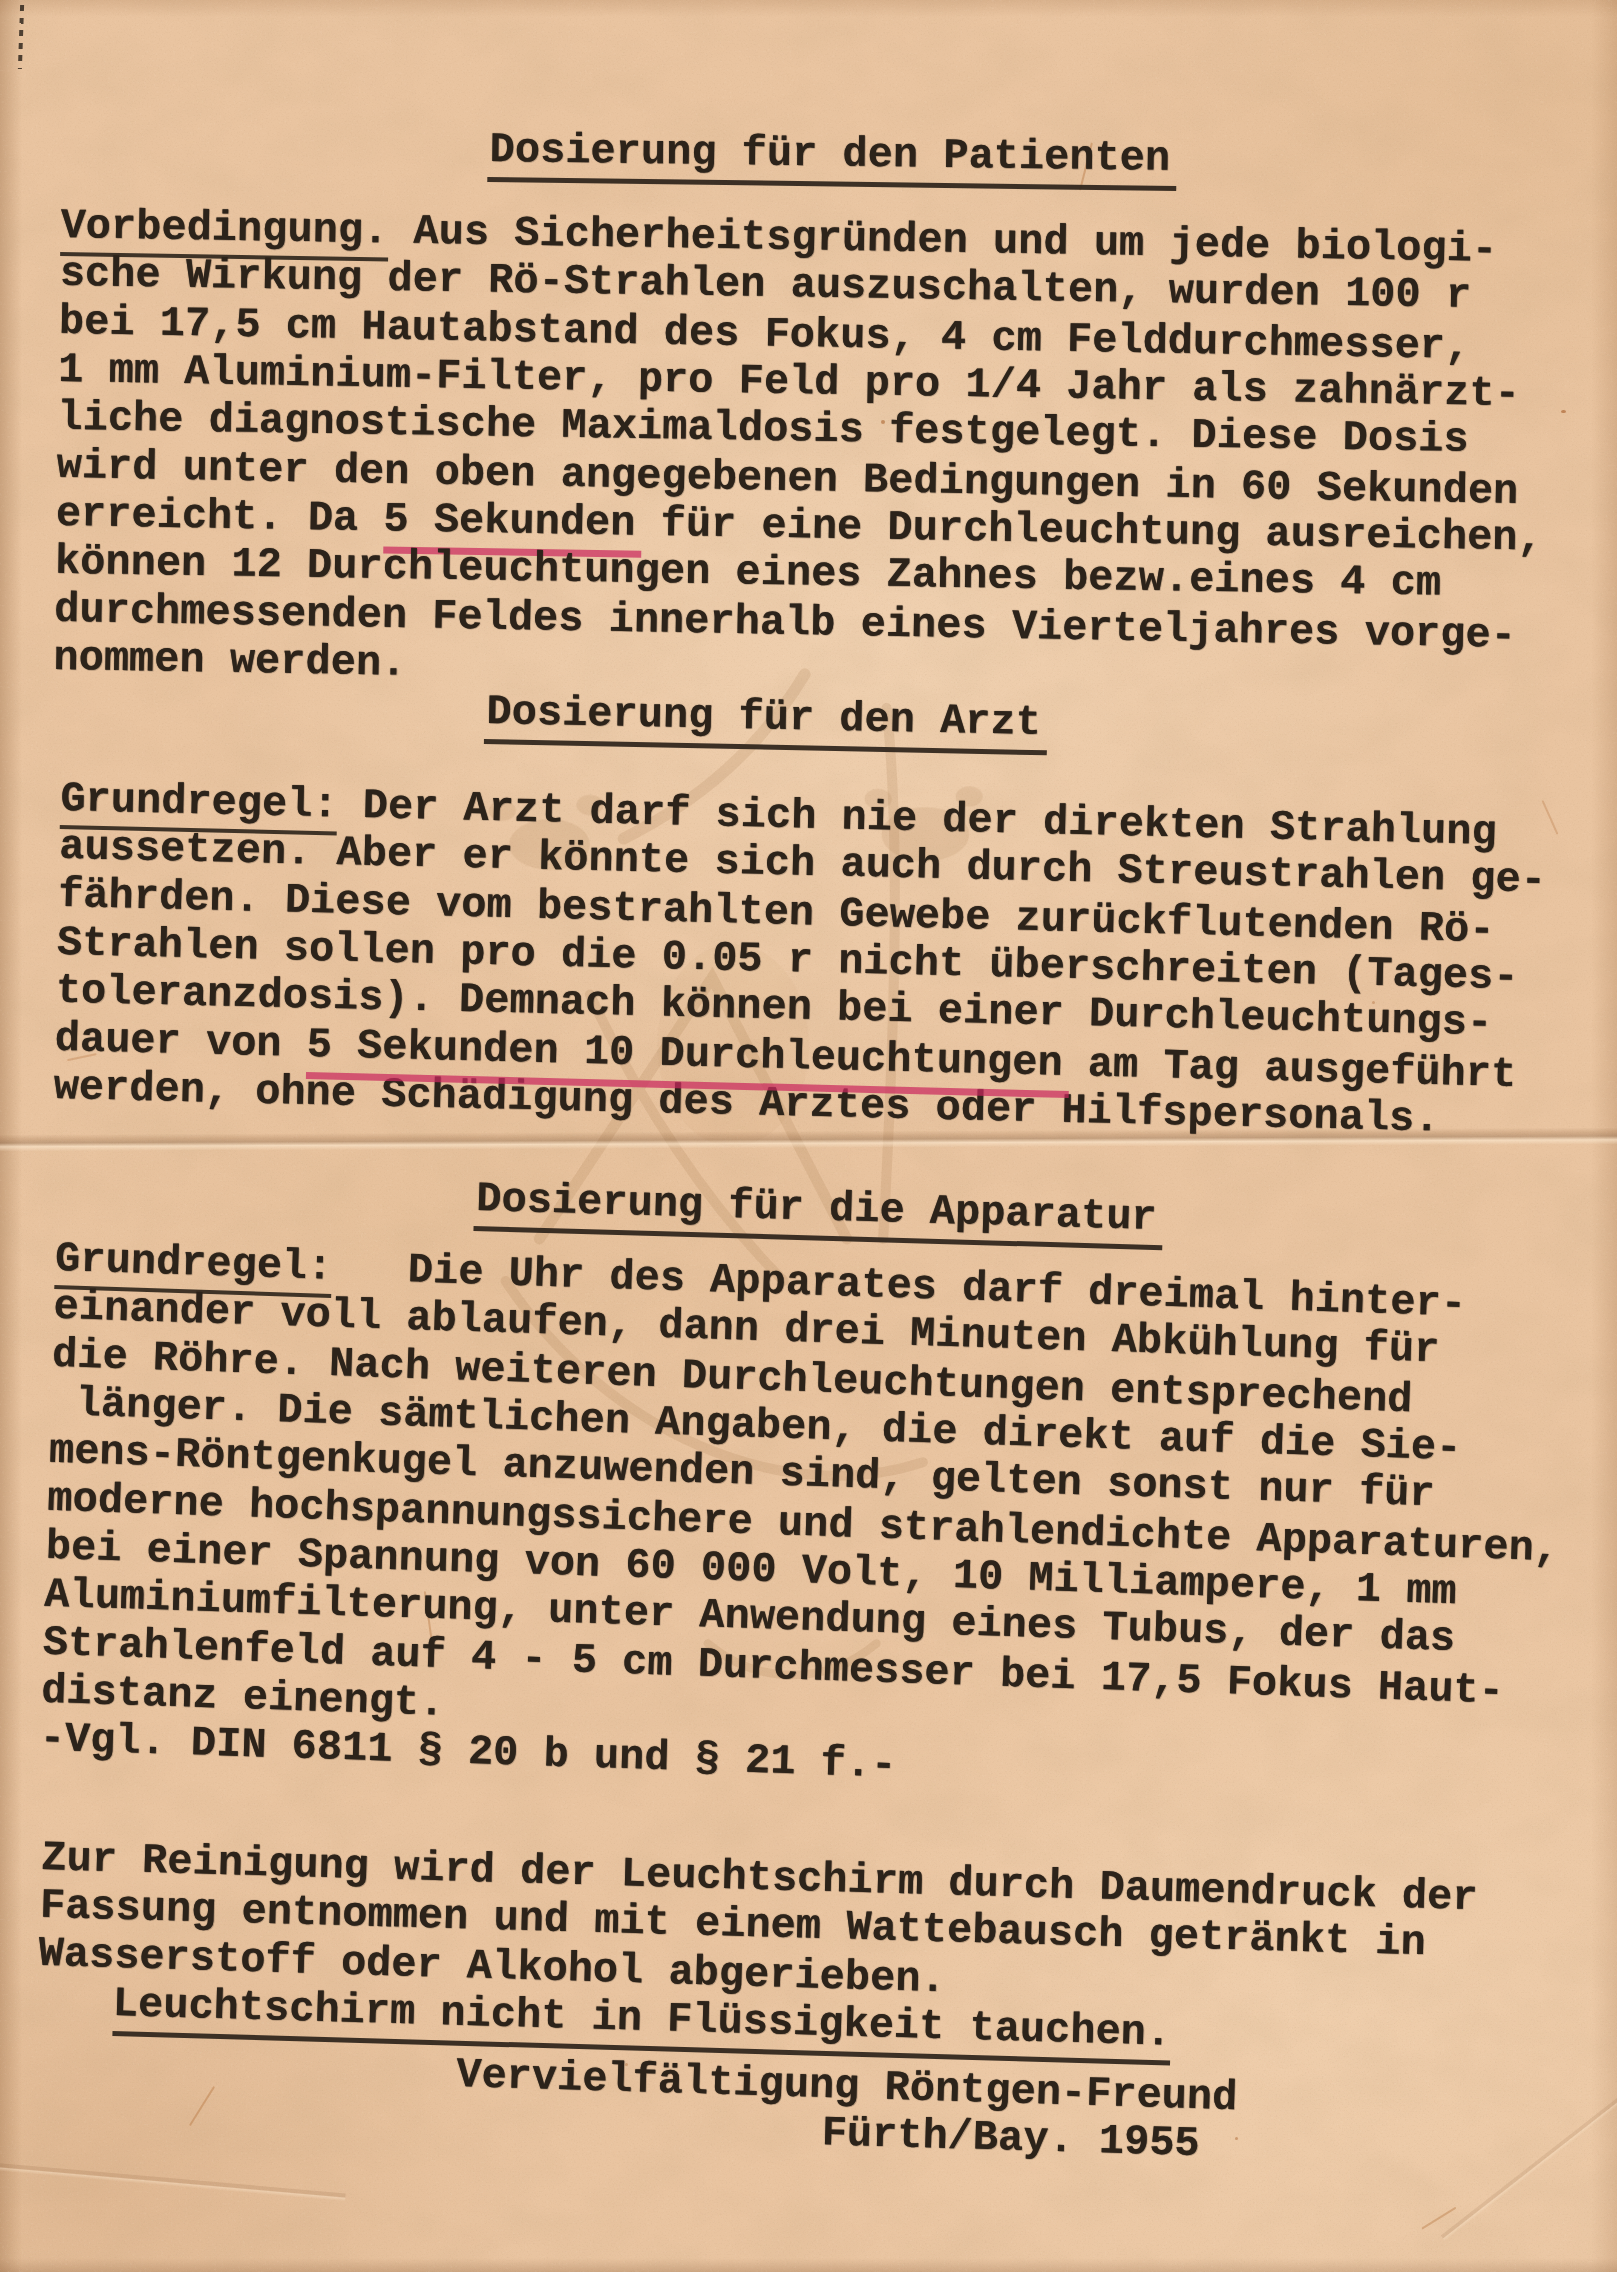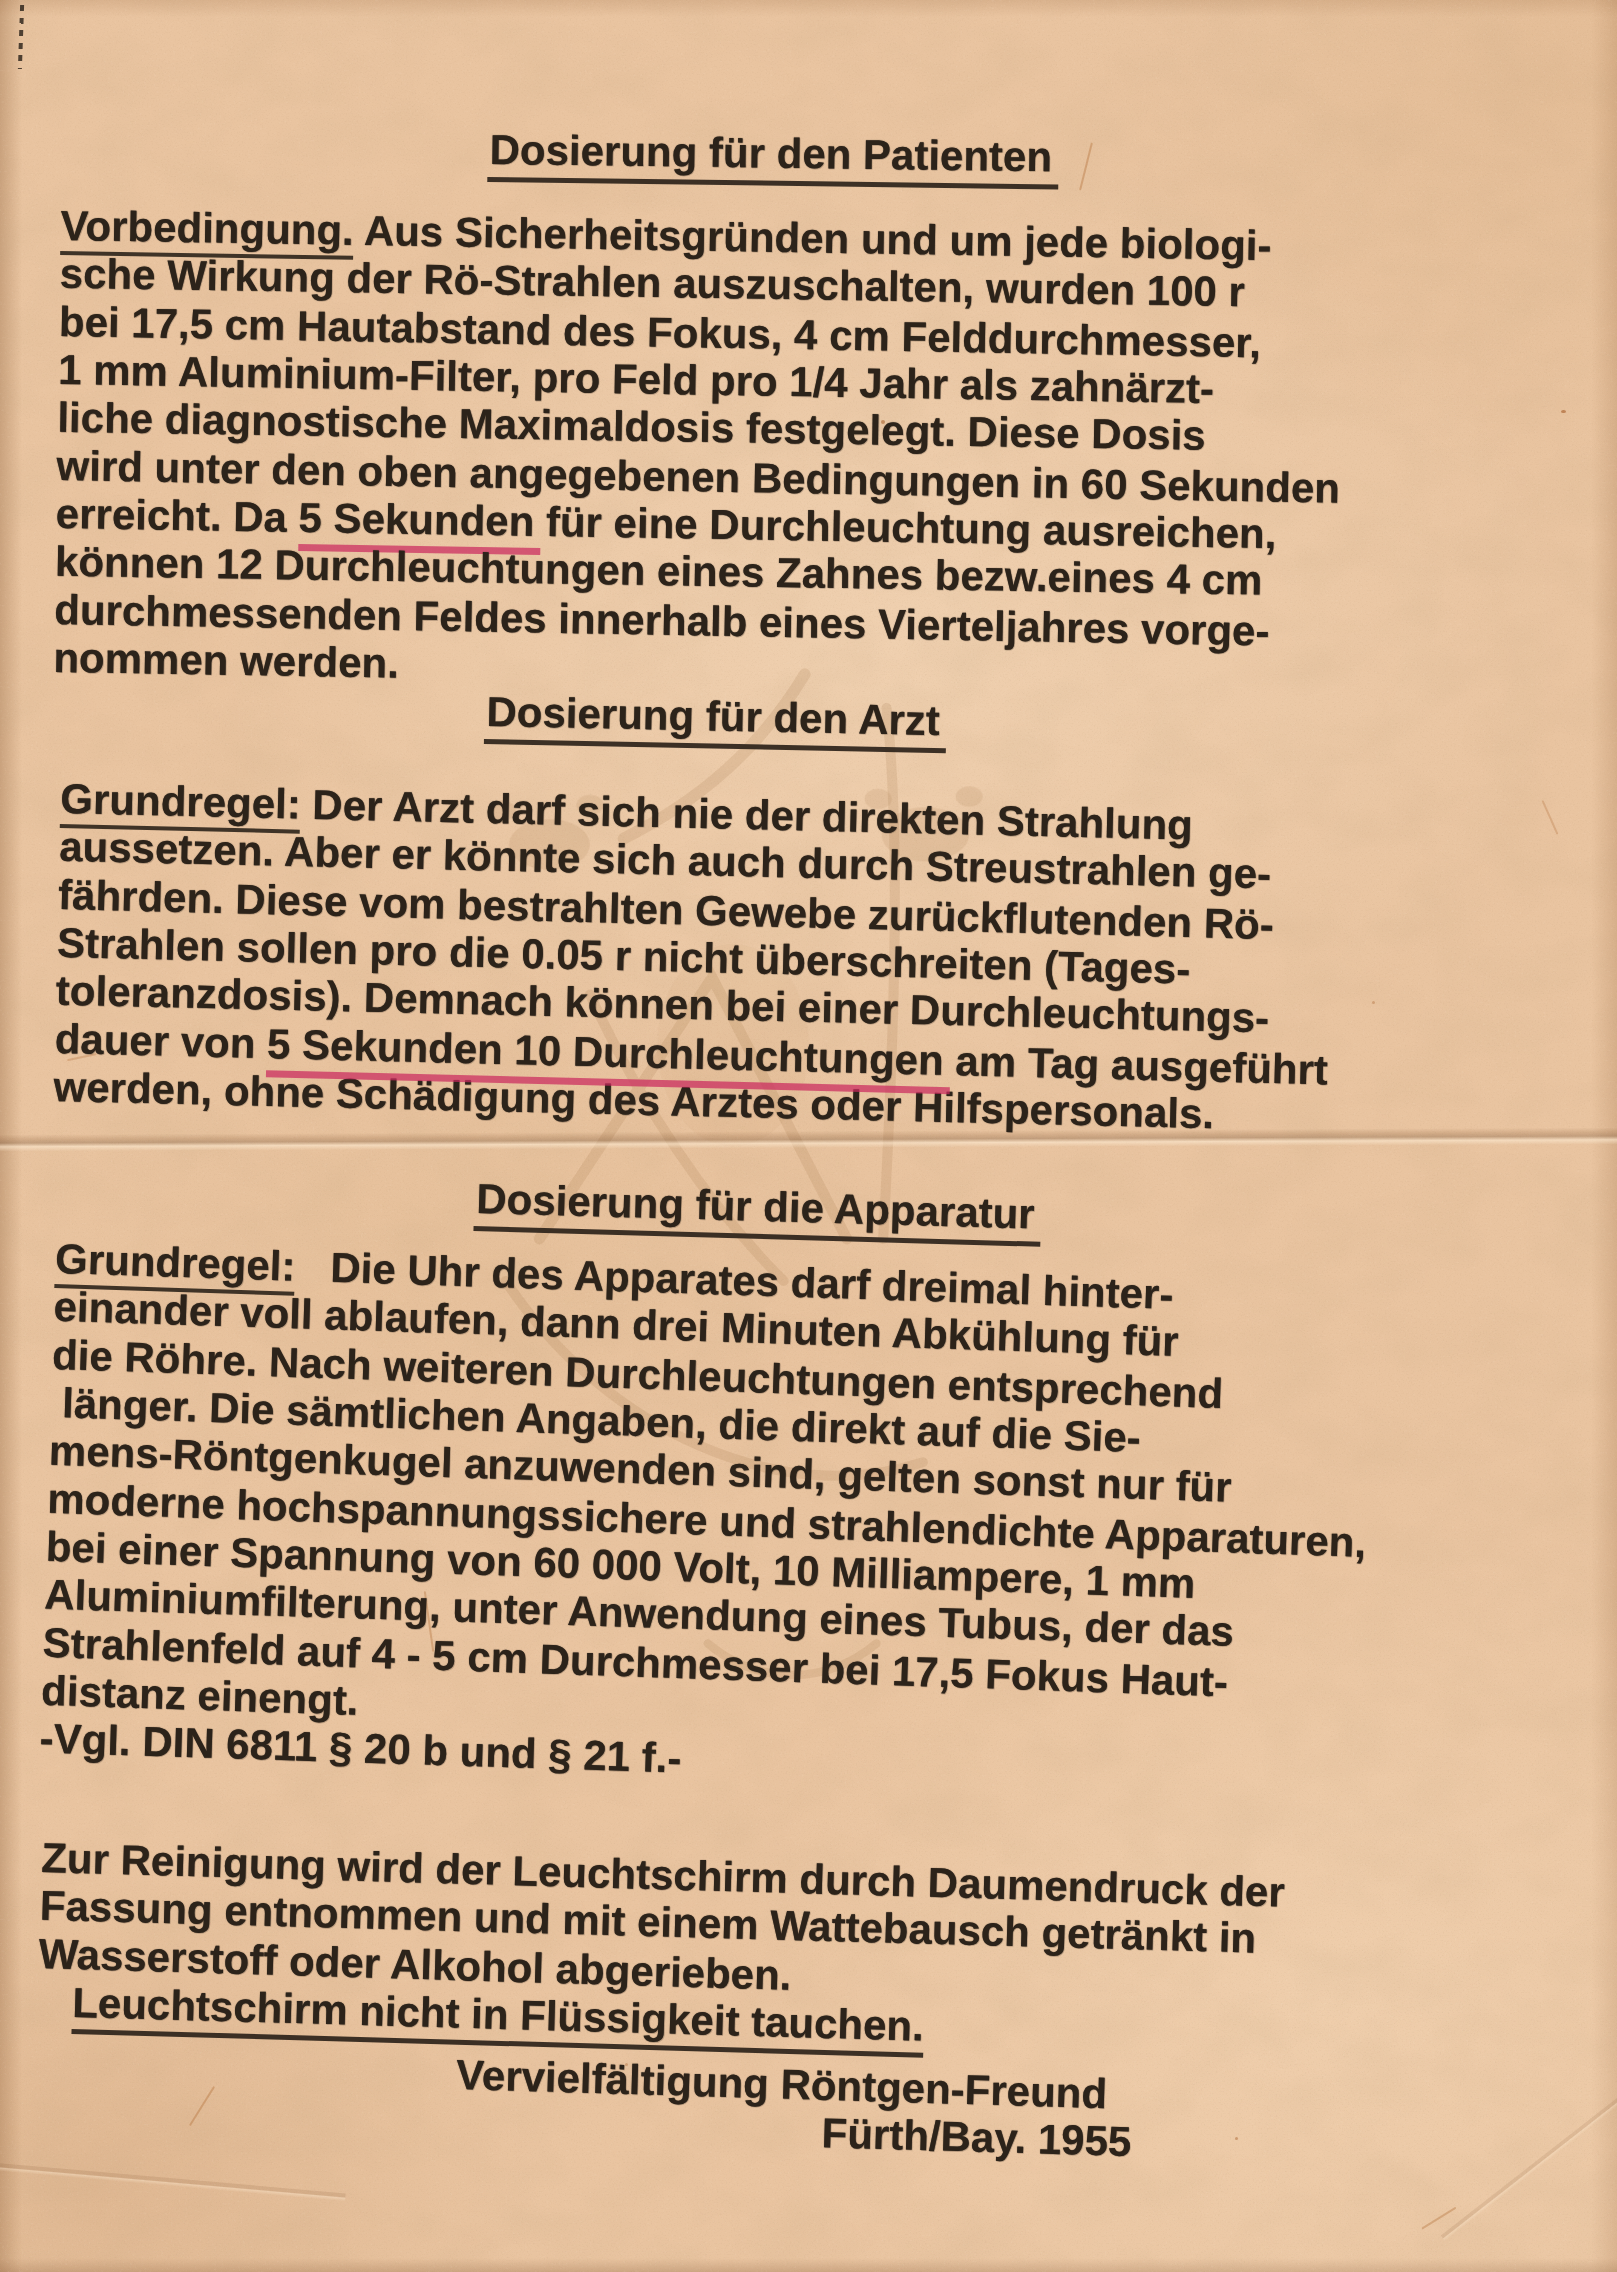--- a/index.html
+++ b/index.html
@@ -12,21 +12,21 @@
     background-image:
       radial-gradient(1095px 801px at 55% 28%, rgba(255,238,214,.28), rgba(255,238,214,0) 62%),
       radial-gradient(843px 674px at 82% 88%, rgba(246,218,186,.45), rgba(246,218,186,0) 70%),
       radial-gradient(632px 463px at 6% 96%, rgba(186,136,92,.22), rgba(186,136,92,0) 70%),
       radial-gradient(716px 548px at 97% 4%, rgba(205,158,110,.20), rgba(205,158,110,0) 70%),
       radial-gradient(758px 421px at 30% 55%, rgba(214,172,128,.18), rgba(214,172,128,0) 70%),
       linear-gradient(90deg, rgba(130,84,46,.30) 0px, rgba(130,84,46,0) 22px),
       linear-gradient(270deg, rgba(145,96,56,.22) 0px, rgba(145,96,56,0) 27px),
       linear-gradient(180deg, rgba(145,96,56,.18) 0px, rgba(145,96,56,0) 17px),
       linear-gradient(0deg, rgba(115,72,38,.26) 0px, rgba(115,72,38,0) 15px);
-    font-family:Liberation Sans, sans-serif;
+    font-family:Liberation Mono, monospace;
     color:#2c231a;
   }
   .texture,.ghost{position:absolute;left:0;top:0;z-index:1;pointer-events:none;}
   .ghost{z-index:2;}
   .crease{position:absolute;z-index:3;pointer-events:none;}
   .crease-main{
     left:-17px;top:1131px;width:1660px;height:17px;
     background:linear-gradient(180deg, rgba(0,0,0,0) 0%, rgba(120,75,40,.20) 30%, rgba(88,54,28,.26) 50%, rgba(255,238,214,.55) 72%, rgba(255,238,214,0) 100%);
     transform:rotate(-0.25deg);
   }

